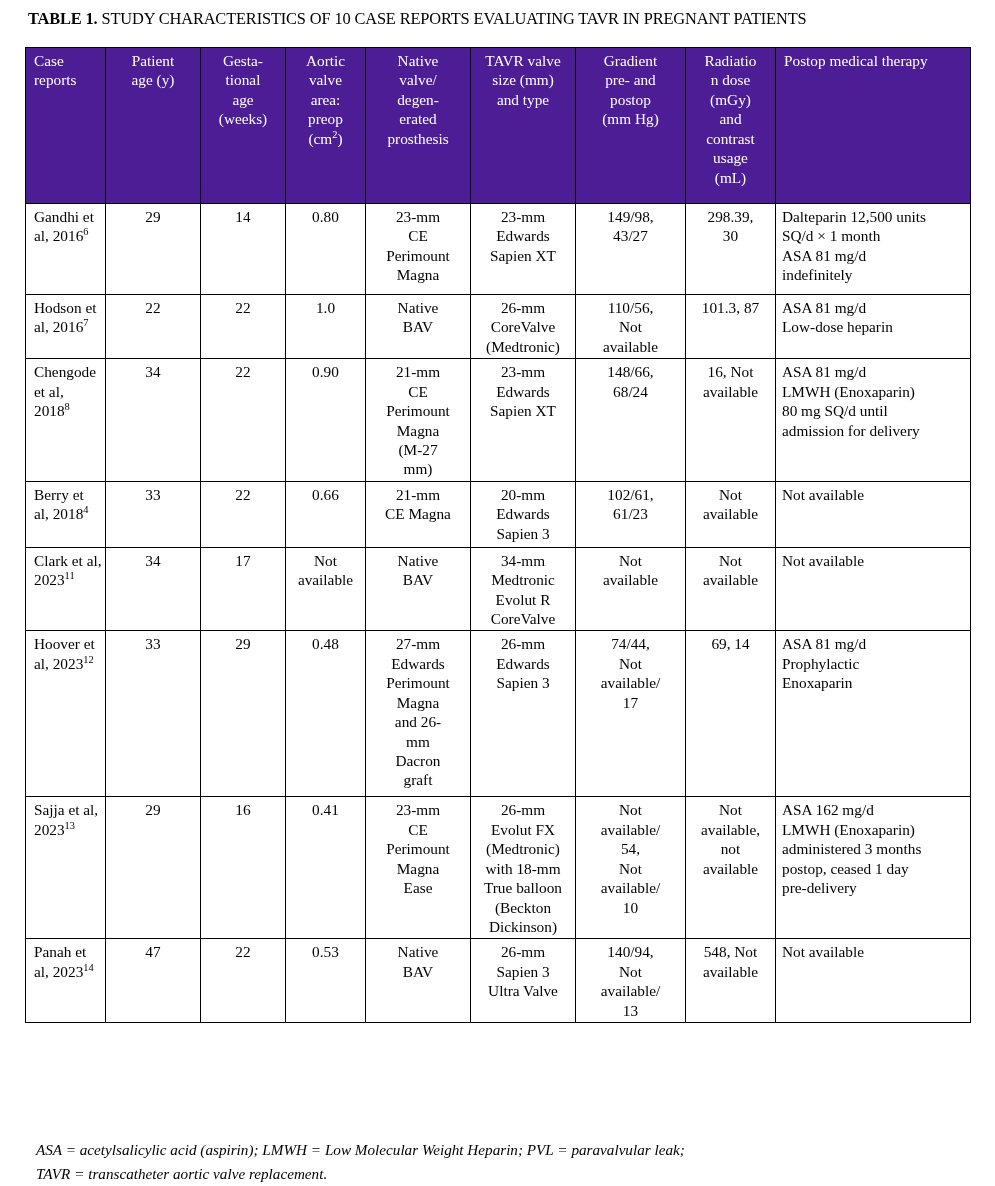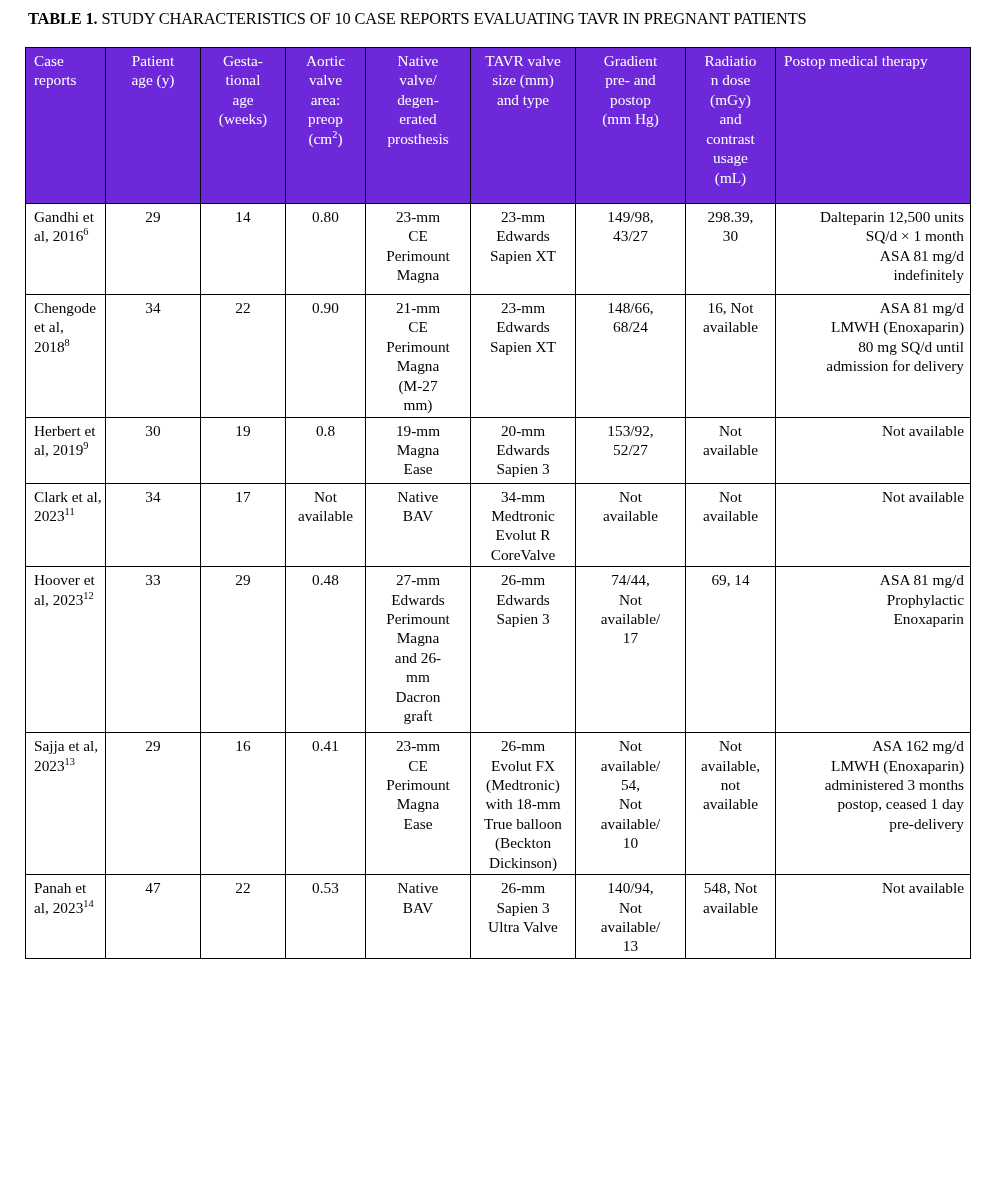--- a/index.html
+++ b/index.html
@@ -44,42 +44,42 @@
     font-size: 15.3px;
   }
   table.study-table td, table.study-table th {
     border: 1px solid #000000;
     vertical-align: top;
     padding: 3px 3px 2px 3px;
     line-height: 1.27;
     font-weight: normal;
   }
   thead th {
-    background: #6d28d9;
+    background: #4c1d95;
     color: #ffffff;
     text-align: center;
     height: 150px;
     vertical-align: top;
     border-color: #000000;
   }
   thead th.h-left {
     text-align: left;
     padding-left: 8px;
   }
   tbody td {
     text-align: center;
     background: #ffffff;
   }
   tbody td.c-case {
     text-align: left;
     padding-left: 8px;
     margin-top: 26px;
   }
   tbody td.c-therapy {
-    text-align: right;
+    text-align: left;
     padding-left: 6px;
     padding-right: 6px;
   }
   sup {
     font-size: 0.68em;
     vertical-align: super;
     line-height: 0;
   }
   .footnotes {
     position: absolute;
@@ -143,39 +143,50 @@
           <td class="c-case">Gandhi et al, 2016<sup>6</sup></td>
           <td>29</td>
           <td>14</td>
           <td>0.80</td>
           <td>23-mm<br>CE<br>Perimount<br>Magna</td>
           <td>23-mm<br>Edwards<br>Sapien XT</td>
           <td>149/98,<br>43/27</td>
           <td>298.39,<br>30</td>
           <td class="c-therapy">Dalteparin 12,500 units<br>SQ/d × 1 month<br>ASA 81 mg/d<br>indefinitely</td>
         </tr>
+        <tr style="height: 57px;">
+          <td class="c-case">Hodson et al, 2016<sup>7</sup></td>
+          <td>22</td>
+          <td>22</td>
+          <td>1.0</td>
+          <td>Native<br>BAV</td>
+          <td>26-mm<br>CoreValve<br>(Medtronic)</td>
+          <td>110/56,<br>Not<br>available</td>
+          <td>101.3, 87</td>
+          <td class="c-therapy">ASA 81 mg/d<br>Low-dose heparin</td>
+        </tr>
         <tr style="height: 118px; font-family: Liberation Serif, serif;">
           <td class="c-case">Chengode et al, 2018<sup>8</sup></td>
           <td>34</td>
           <td>22</td>
           <td>0.90</td>
           <td>21-mm<br>CE<br>Perimount<br>Magna<br>(M-27<br>mm)</td>
           <td>23-mm<br>Edwards<br>Sapien XT</td>
           <td>148/66,<br>68/24</td>
           <td>16, Not<br>available</td>
           <td class="c-therapy">ASA 81 mg/d<br>LMWH (Enoxaparin)<br>80 mg SQ/d until<br>admission for delivery</td>
         </tr>
         <tr style="height: 66px;">
-          <td class="c-case">Herbert et al, 2019<sup>9</sup></td>
-          <td>30</td>
-          <td>19</td>
-          <td>0.8</td>
-          <td>19-mm<br>Magna<br>Ease</td>
+          <td class="c-case">Berry et al, 2018<sup>4</sup></td>
+          <td>33</td>
+          <td>22</td>
+          <td>0.66</td>
+          <td>21-mm<br>CE Magna</td>
           <td>20-mm<br>Edwards<br>Sapien 3</td>
-          <td>153/92,<br>52/27</td>
+          <td>102/61,<br>61/23</td>
           <td>Not<br>available</td>
           <td class="c-therapy">Not available</td>
         </tr>
         <tr style="height: 81px;">
           <td class="c-case">Clark et al, 2023<sup>11</sup></td>
           <td>34</td>
           <td>17</td>
           <td>Not<br>available</td>
           <td>Native<br>BAV</td>
           <td>34-mm<br>Medtronic<br>Evolut R<br>CoreValve</td>
@@ -212,14 +223,18 @@
           <td>0.53</td>
           <td>Native<br>BAV</td>
           <td>26-mm<br>Sapien 3<br>Ultra Valve</td>
           <td>140/94,<br>Not<br>available/<br>13</td>
           <td>548, Not<br>available</td>
           <td class="c-therapy">Not available</td>
         </tr>
       </tbody>
   </table>
 
+  <div class="footnotes">
+    <div>ASA = acetylsalicylic acid (aspirin); LMWH = Low Molecular Weight Heparin; PVL = paravalvular leak;</div>
+    <div>TAVR = transcatheter aortic valve replacement.</div>
+  </div>
 
 </div>
 
 </body></html>

